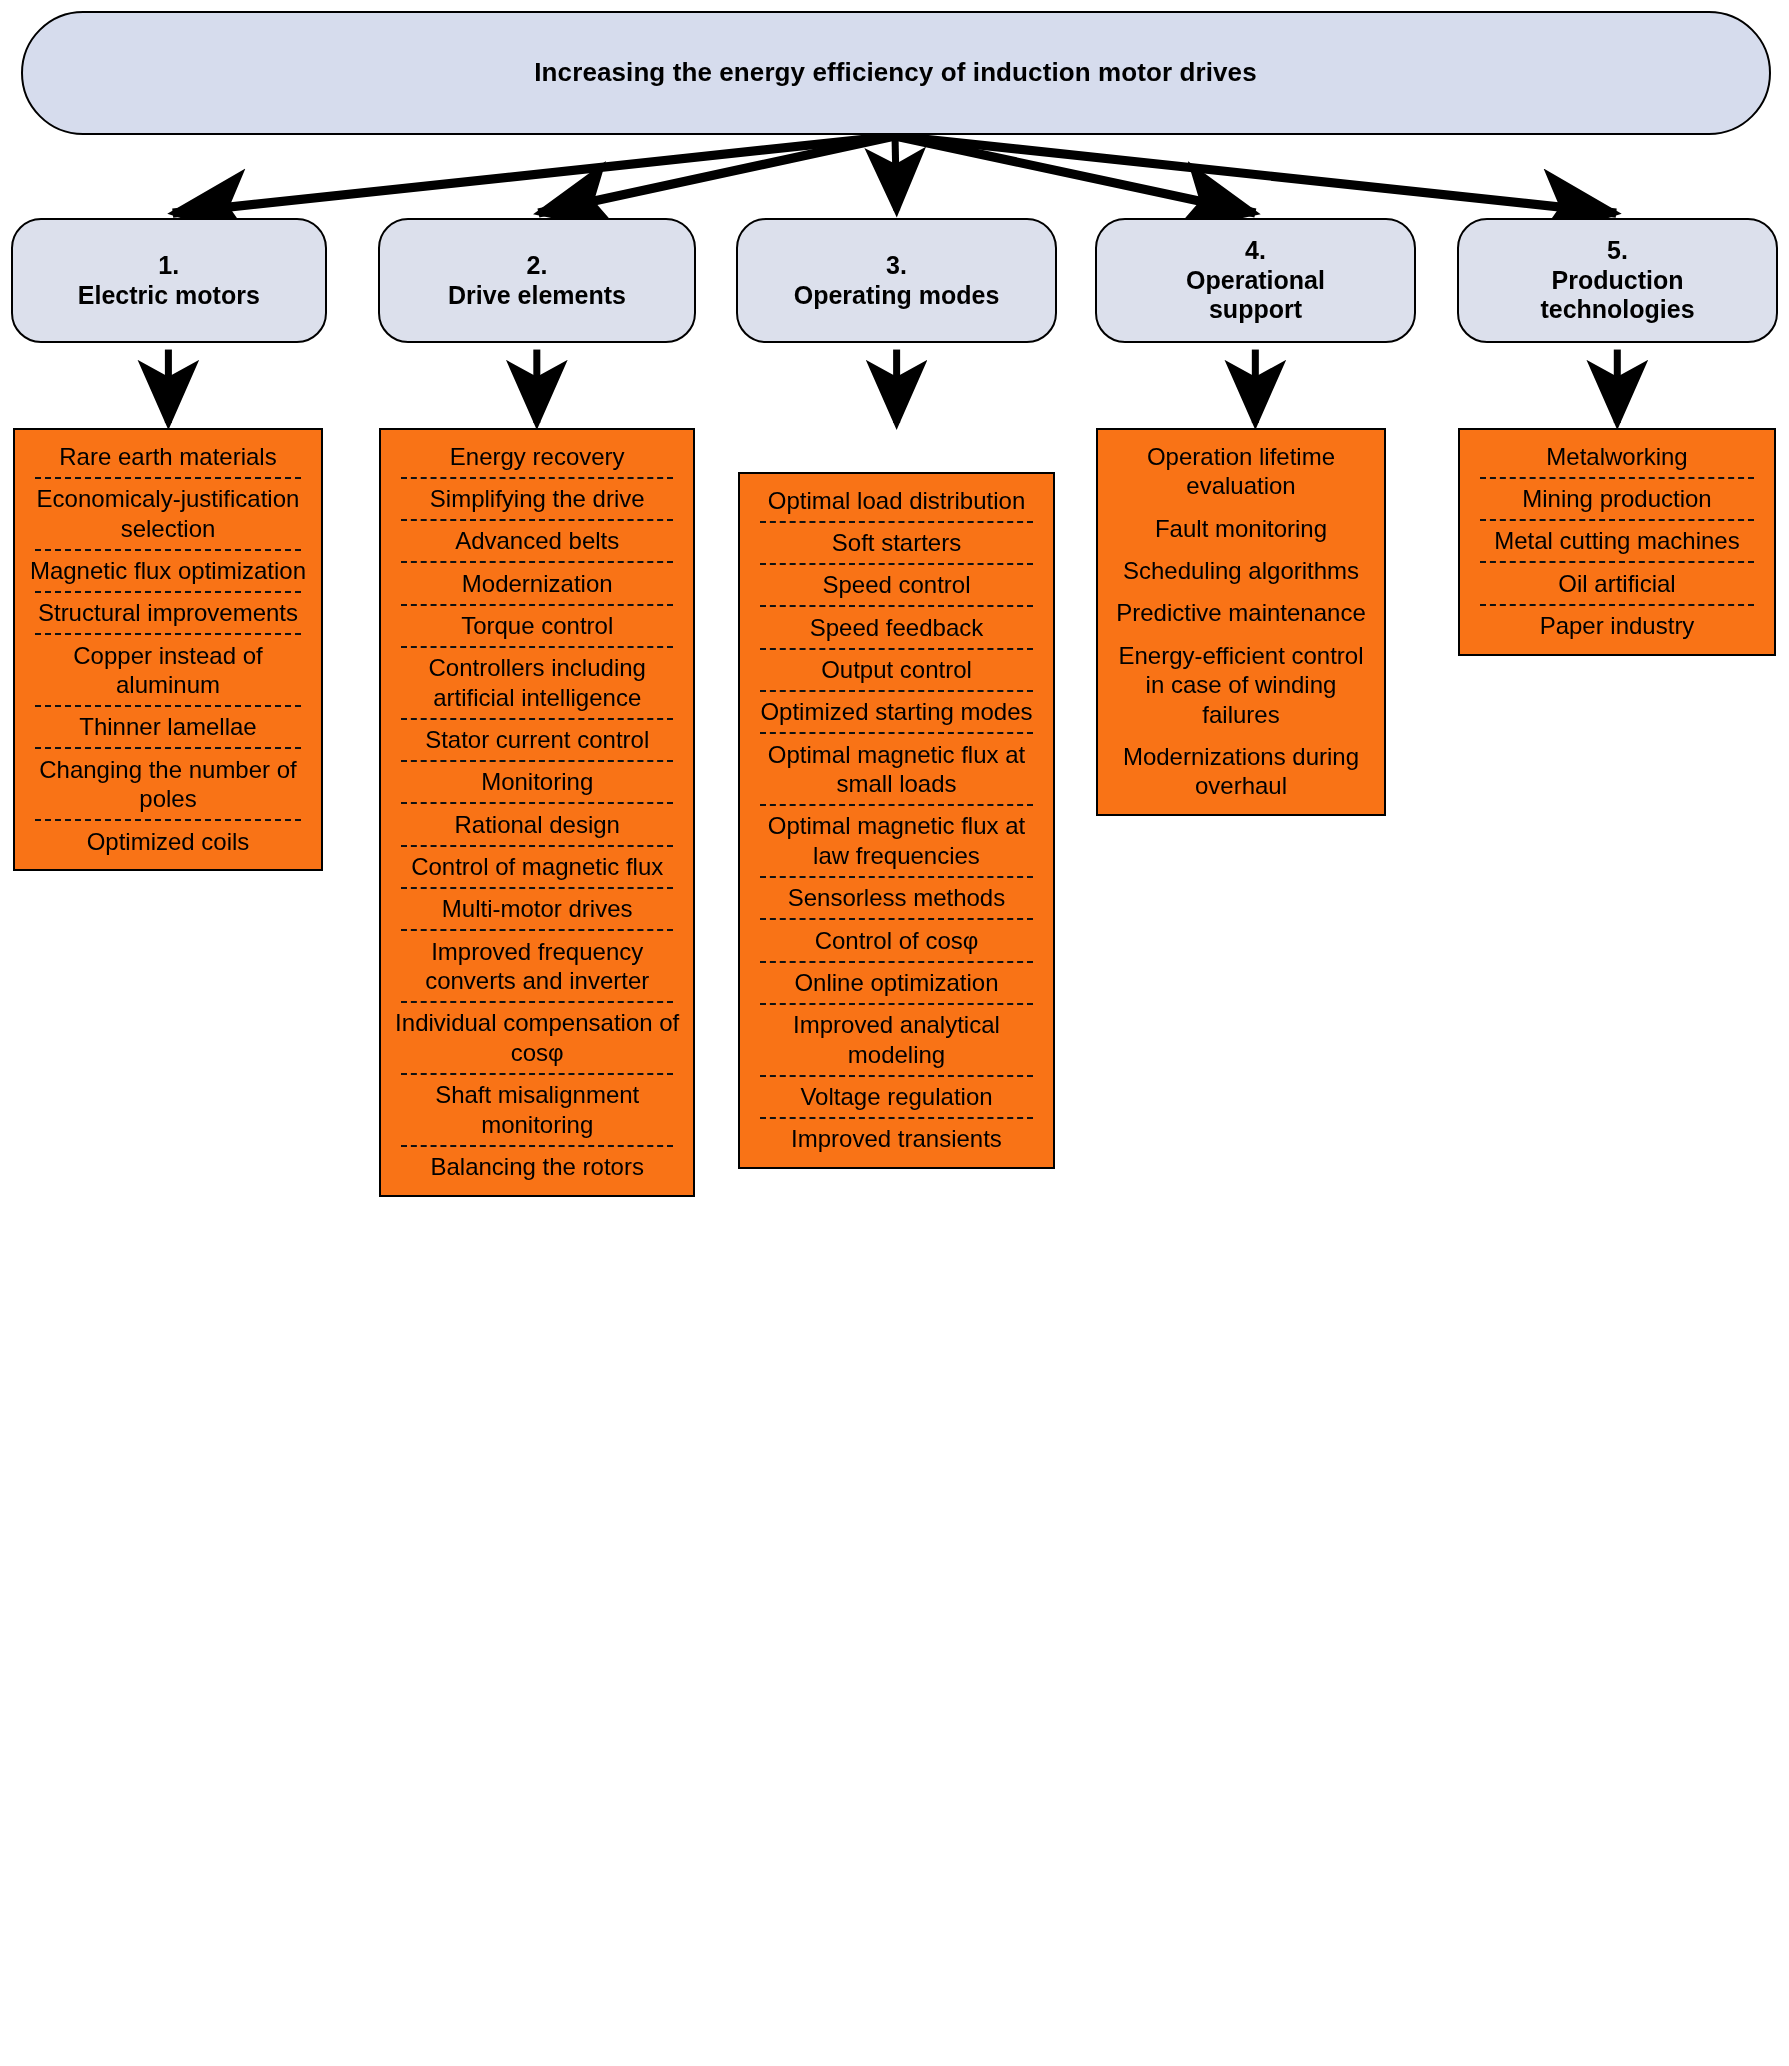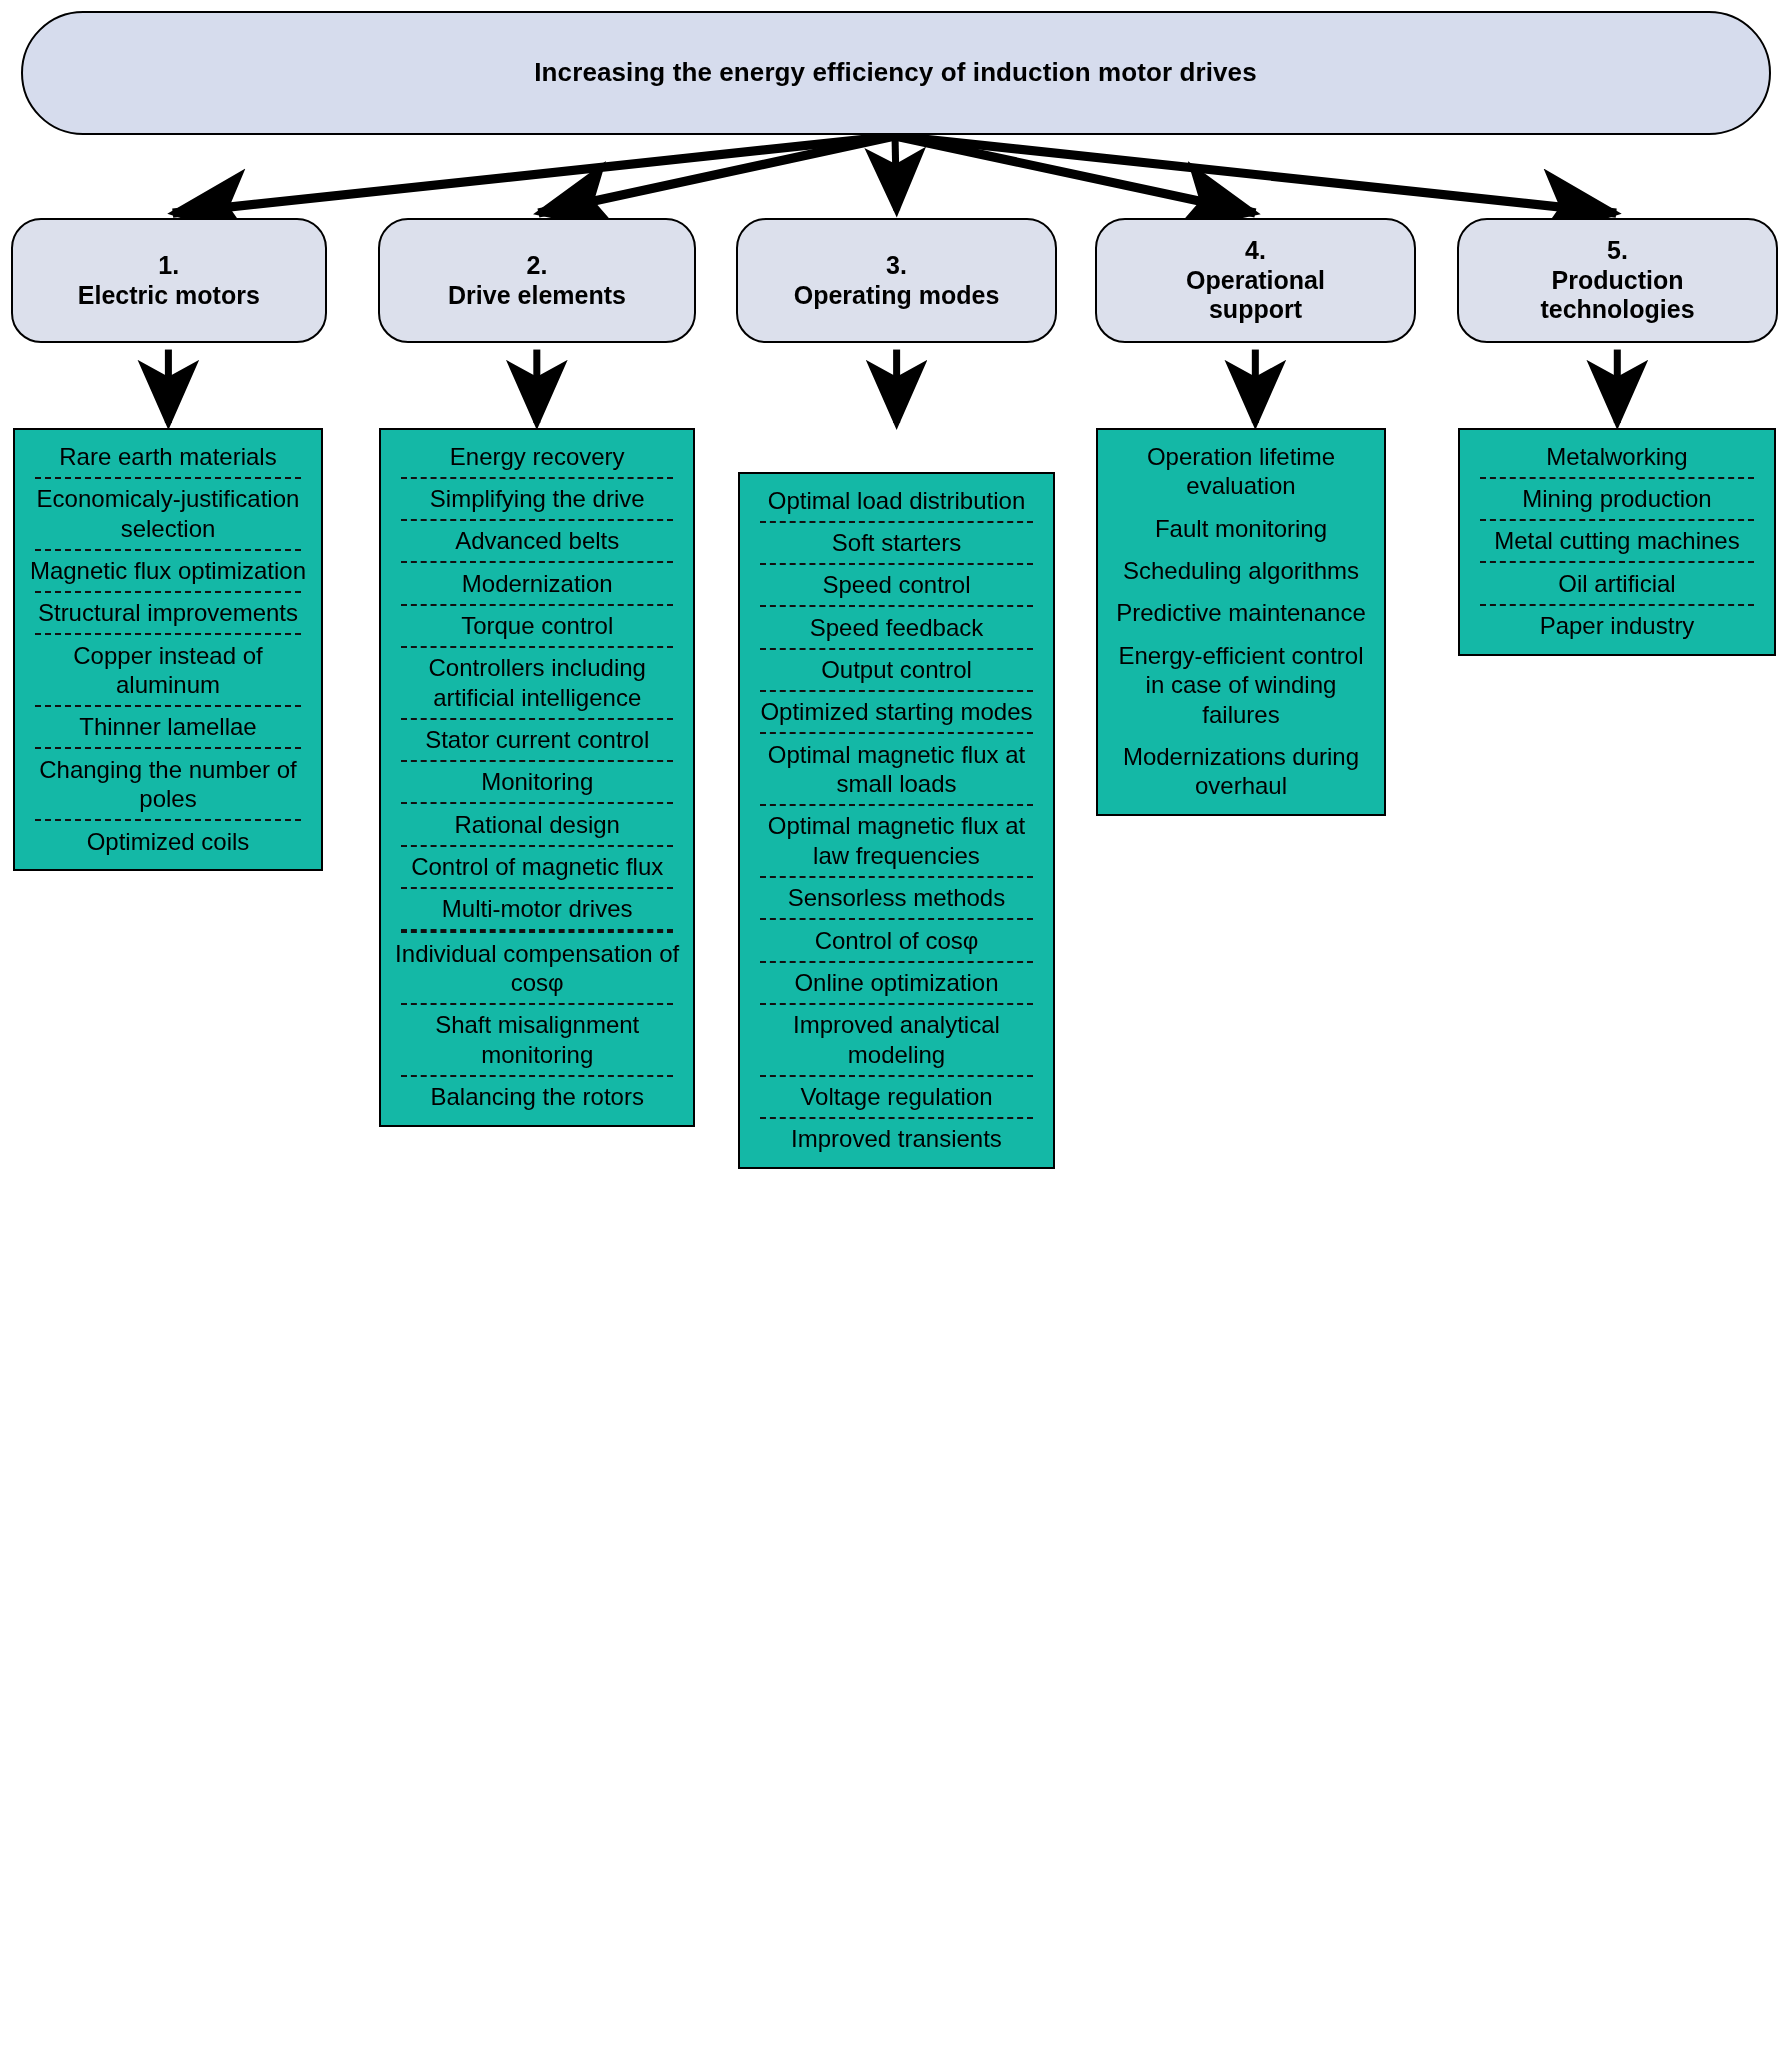--- a/index.html
+++ b/index.html
@@ -74,21 +74,21 @@
     color: #000000;
     text-align: center;
     font-family: "Liberation Sans", sans-serif;
   }
   .cat-header .cat-num { display: block; }
   .cat-header .cat-label { display: block; white-space: pre-line; }
 
   
   .item-box {
     position: absolute;
-    background: #14b8a6;
+    background: #f97316;
     border: 2.7px solid #000000;
     box-sizing: border-box;
     padding: 6.5px 7.6px 7.6px 7.6px;
     display: flex;
     flex-direction: column;
     align-items: stretch;
     font-size: 24px;
     line-height: 1.23;
     color: #000000;
     text-align: center;
@@ -210,20 +210,21 @@
       <div class="item-row">Stator current control</div>
       <div class="item-sep"></div>
       <div class="item-row">Monitoring</div>
       <div class="item-sep"></div>
       <div class="item-row">Rational design</div>
       <div class="item-sep"></div>
       <div class="item-row">Control of magnetic flux</div>
       <div class="item-sep"></div>
       <div class="item-row">Multi-motor drives</div>
       <div class="item-sep"></div>
+      <div class="item-row">Improved frequency converts and inverter</div>
       <div class="item-sep"></div>
       <div class="item-row">Individual compensation of cosφ</div>
       <div class="item-sep"></div>
       <div class="item-row">Shaft misalignment monitoring</div>
       <div class="item-sep"></div>
       <div class="item-row">Balancing the rotors</div>
     </div>
   <div class="item-box" id="list-3">
       <div class="item-row">Optimal load distribution</div>
       <div class="item-sep"></div>

